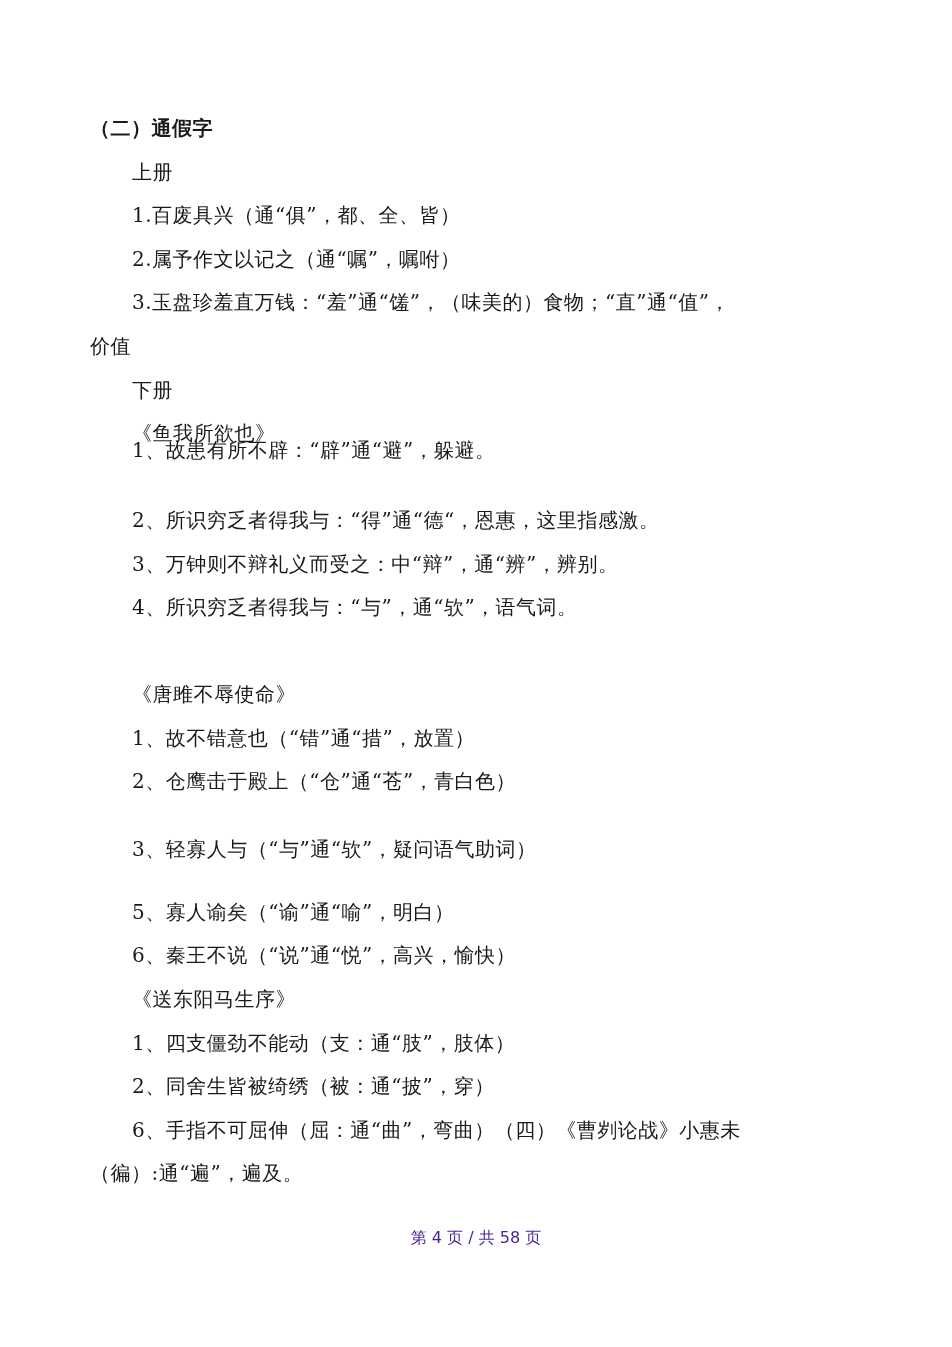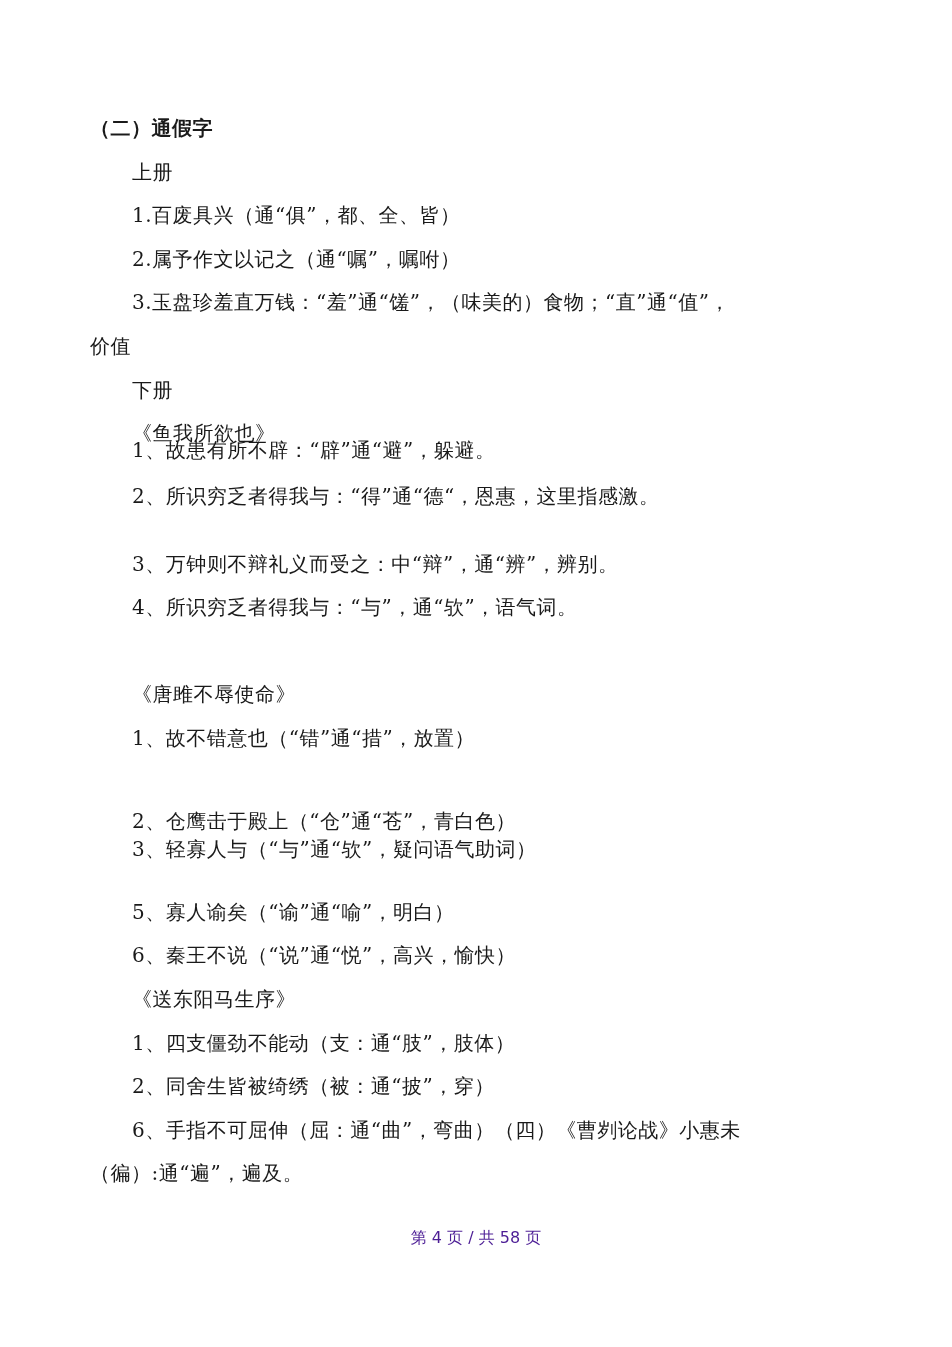--- a/index.html
+++ b/index.html
@@ -35,27 +35,27 @@
   <div class="line ind" style="top:160px;">上册</div>
   <div class="line ind" style="top:203px;">1.百废具兴（通“俱”，都、全、皆）</div>
   <div class="line ind" style="top:247px;">2.属予作文以记之（通“嘱”，嘱咐）</div>
   <div class="line ind" style="top:290px;">3.玉盘珍羞直万钱：“羞”通“馐”，（味美的）食物；“直”通“值”，</div>
   <div class="line noind" style="top:334px;">价值</div>
 
   <div class="line ind" style="top:378px;">下册</div>
 
   <div class="line ind" style="top:421px;">《鱼我所欲也》</div>
   <div class="line ind" style="top:438px;">1、故患有所不辟：“辟”通“避”，躲避。</div>
-  <div class="line ind" style="top:484px;">2、所识穷乏者得我与：“得”通“德“，恩惠，这里指感激。</div>
+  <div class="line ind" style="top:508px;">2、所识穷乏者得我与：“得”通“德“，恩惠，这里指感激。</div>
   <div class="line ind" style="top:552px;">3、万钟则不辩礼义而受之：中“辩”，通“辨”，辨别。</div>
   <div class="line ind" style="top:595px;">4、所识穷乏者得我与：“与”，通“欤”，语气词。</div>
 
   <div class="line ind" style="top:682px;">《唐雎不辱使命》</div>
   <div class="line ind" style="top:726px;">1、故不错意也（“错”通“措”，放置）</div>
-  <div class="line ind" style="top:809px;">2、仓鹰击于殿上（“仓”通“苍”，青白色）</div>
+  <div class="line ind" style="top:769px;">2、仓鹰击于殿上（“仓”通“苍”，青白色）</div>
   <div class="line ind" style="top:813px;margin-top:24px;">3、轻寡人与（“与”通“欤”，疑问语气助词）</div>
   <div class="line ind" style="top:900px;">5、寡人谕矣（“谕”通“喻”，明白）</div>
   <div class="line ind" style="top:943px;">6、秦王不说（“说”通“悦”，高兴，愉快）</div>
 
   <div class="line ind" style="top:987px;">《送东阳马生序》</div>
   <div class="line ind" style="top:1031px;">1、四支僵劲不能动（支：通“肢”，肢体）</div>
   <div class="line ind" style="top:1074px;">2、同舍生皆被绮绣（被：通“披”，穿）</div>
   <div class="line ind" style="top:1118px;">6、手指不可屈伸（屈：通“曲”，弯曲）（四）《曹刿论战》小惠未</div>
   <div class="line noind" style="top:1161px;">（徧）:通“遍”，遍及。</div>
 

